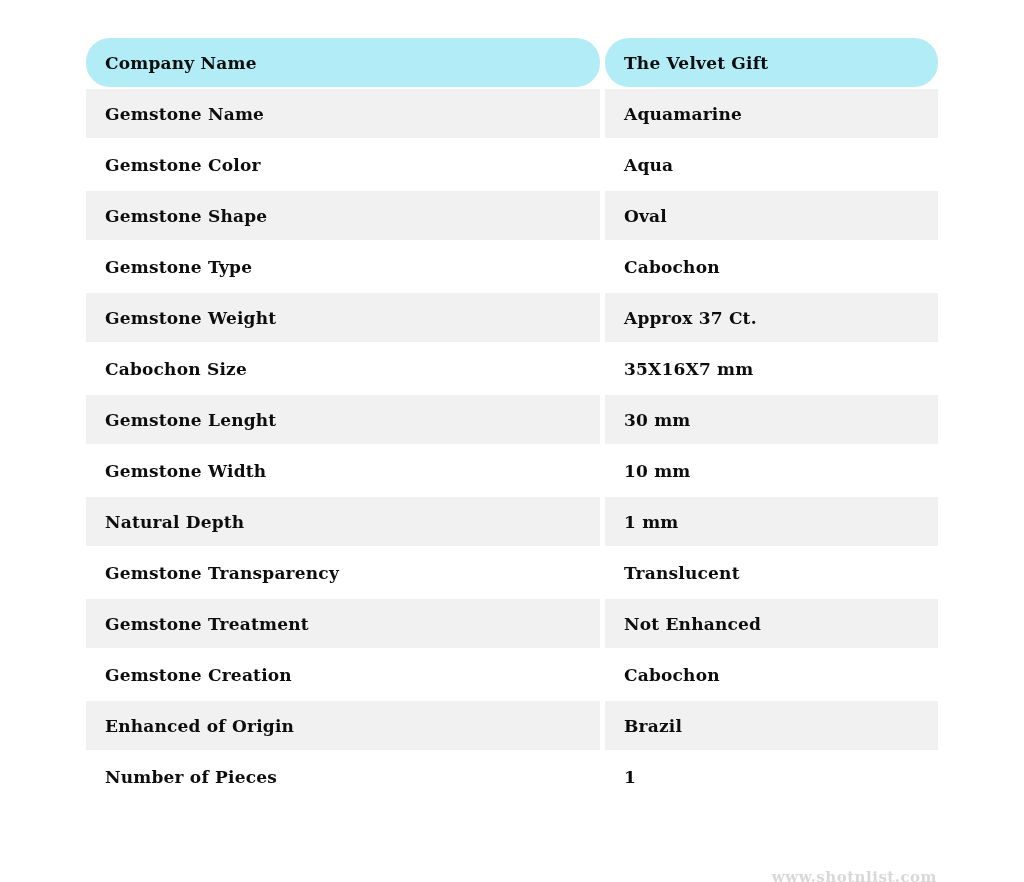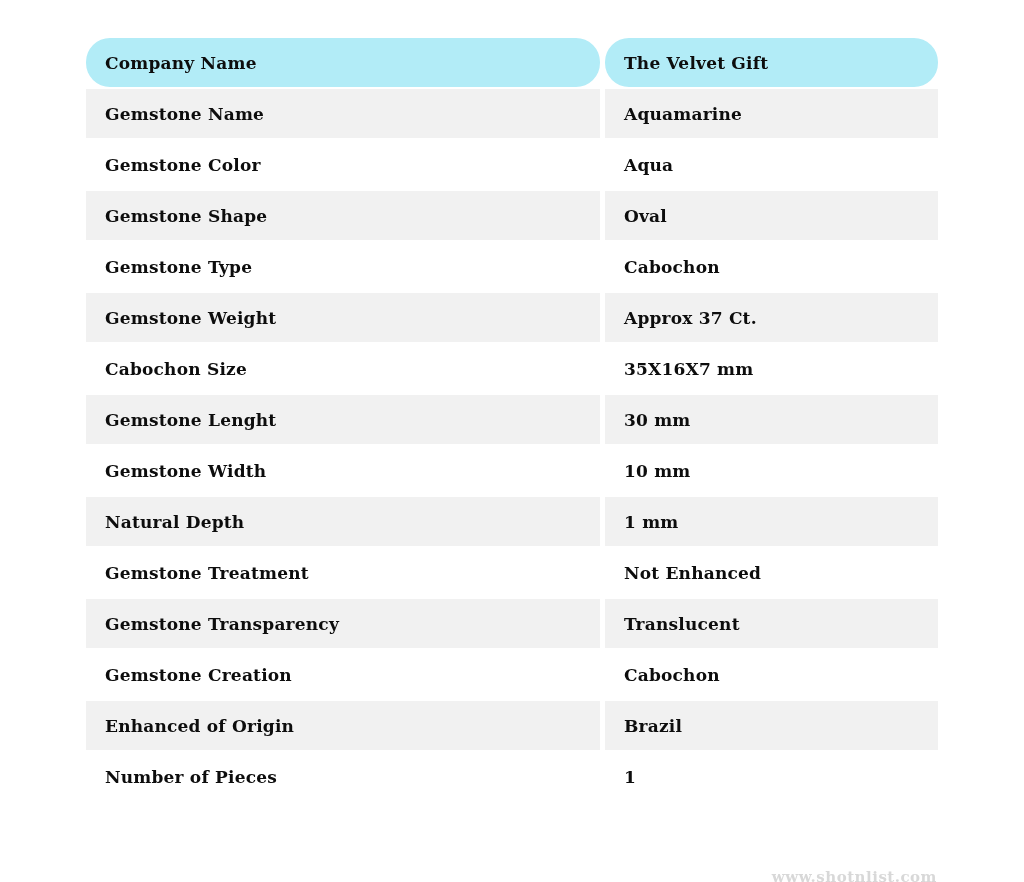--- a/index.html
+++ b/index.html
@@ -114,27 +114,27 @@
       <td class="label-cell">Gemstone Width</td>
       <td class="value-cell">10 mm</td>
     </tr>
 
     <tr>
       <td class="label-cell">Natural Depth</td>
       <td class="value-cell">1 mm</td>
     </tr>
 
     <tr>
-      <td class="label-cell">Gemstone Treatment</td>
-      <td class="value-cell">Not Enhanced</td>
+      <td class="label-cell">Gemstone Transparency</td>
+      <td class="value-cell">Translucent</td>
     </tr>
 
     <tr>
-      <td class="label-cell">Gemstone Transparency</td>
-      <td class="value-cell">Translucent</td>
+      <td class="label-cell">Gemstone Treatment</td>
+      <td class="value-cell">Not Enhanced</td>
     </tr>
 
     <tr>
       <td class="label-cell">Gemstone Creation</td>
       <td class="value-cell">Cabochon</td>
     </tr>
 
     <tr>
       <td class="label-cell">Enhanced of Origin</td>
       <td class="value-cell">Brazil</td>

